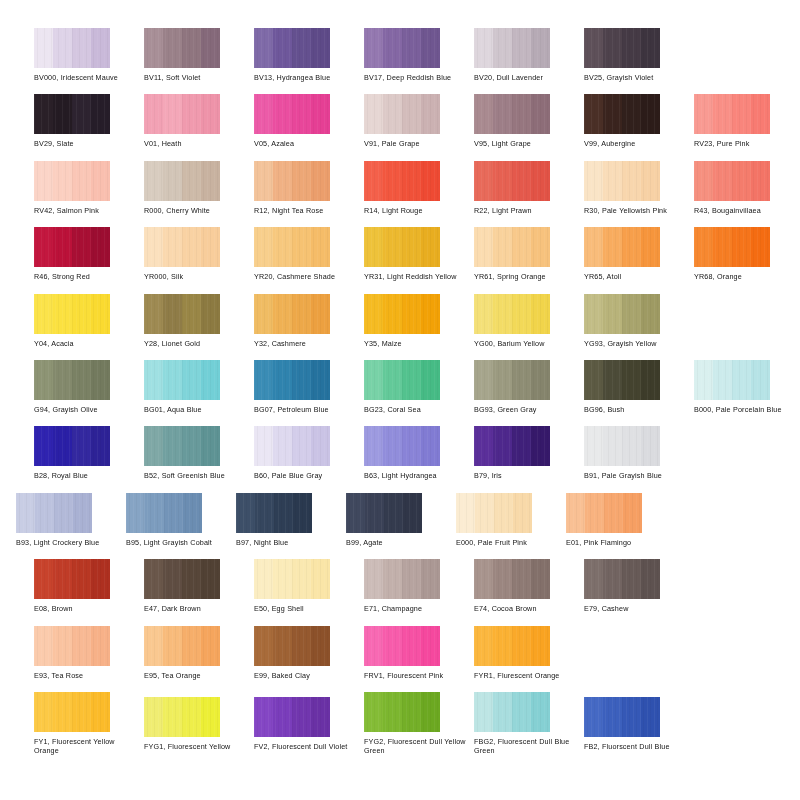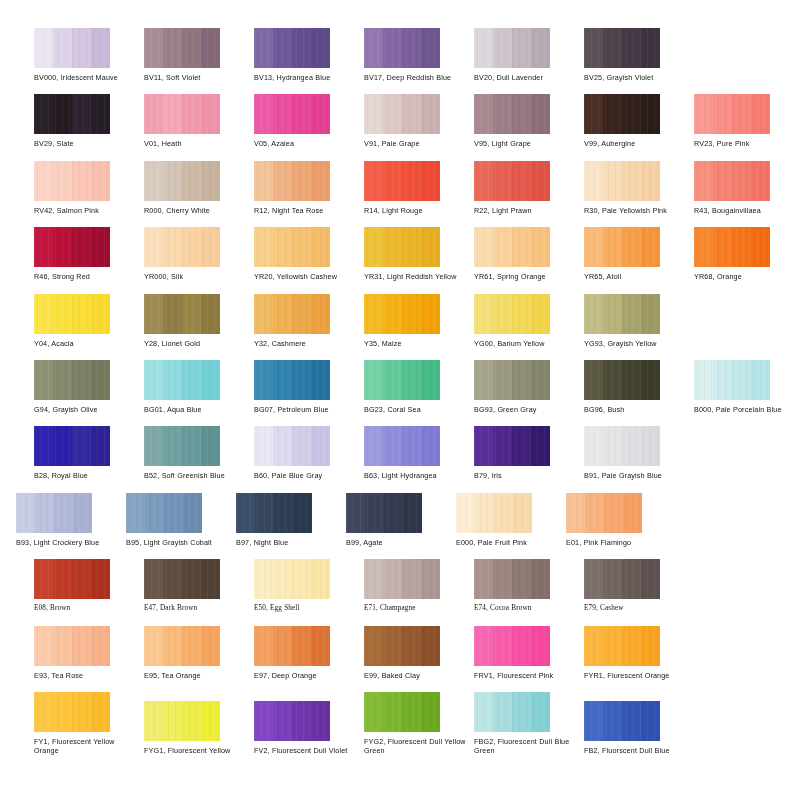--- a/index.html
+++ b/index.html
@@ -25,21 +25,21 @@
     padding: 28px 0 0 0;
   }
 
   .swatch-grid {
     display: block;
   }
 
   .swatch-row {
     display: flex;
     flex-direction: row;
-    align-items: flex-end;
+    align-items: center;
     margin: 0 0 0 0;
     padding: 0;
   }
 
   .swatch-cell {
     width: 110px;
     box-sizing: border-box;
     padding: 0 6px 0 0;
     margin: 0;
   }
@@ -179,21 +179,21 @@
         <div class="swatch-cell">
           <div class="swatch-chip" style="width: 76px; height: 40px; background-image: linear-gradient(to right, rgb(195, 23, 63) 0%, rgb(195, 23, 63) 25%, rgb(187, 17, 57) 25%, rgb(187, 17, 57) 50%, rgb(168, 15, 52) 50%, rgb(168, 15, 52) 75%, rgb(156, 13, 49) 75%, rgb(156, 13, 49) 100%);"></div>
           <div class="swatch-label">R46, Strong Red</div>
         </div>
         <div class="swatch-cell">
           <div class="swatch-chip" style="width: 76px; height: 40px; background-image: linear-gradient(to right, rgb(251, 224, 189) 0%, rgb(251, 224, 189) 25%, rgb(250, 216, 174) 25%, rgb(250, 216, 174) 50%, rgb(249, 210, 163) 50%, rgb(249, 210, 163) 75%, rgb(248, 205, 155) 75%, rgb(248, 205, 155) 100%);"></div>
           <div class="swatch-label">YR000, Silk</div>
         </div>
         <div class="swatch-cell">
           <div class="swatch-chip" style="width: 76px; height: 40px; background-image: linear-gradient(to right, rgb(248, 207, 140) 0%, rgb(248, 207, 140) 25%, rgb(247, 200, 126) 25%, rgb(247, 200, 126) 50%, rgb(246, 194, 114) 50%, rgb(246, 194, 114) 75%, rgb(245, 188, 104) 75%, rgb(245, 188, 104) 100%);"></div>
-          <div class="swatch-label">YR20, Yellowish Cashew</div>
+          <div class="swatch-label">YR20, Cashmere Shade</div>
         </div>
         <div class="swatch-cell">
           <div class="swatch-chip" style="width: 76px; height: 40px; background-image: linear-gradient(to right, rgb(238, 194, 58) 0%, rgb(238, 194, 58) 25%, rgb(236, 185, 47) 25%, rgb(236, 185, 47) 50%, rgb(234, 180, 40) 50%, rgb(234, 180, 40) 75%, rgb(232, 173, 32) 75%, rgb(232, 173, 32) 100%);"></div>
           <div class="swatch-label">YR31, Light Reddish Yellow</div>
         </div>
         <div class="swatch-cell">
           <div class="swatch-chip" style="width: 76px; height: 40px; background-image: linear-gradient(to right, rgb(251, 220, 176) 0%, rgb(251, 220, 176) 25%, rgb(249, 210, 156) 25%, rgb(249, 210, 156) 50%, rgb(248, 201, 139) 50%, rgb(248, 201, 139) 75%, rgb(247, 194, 125) 75%, rgb(247, 194, 125) 100%);"></div>
           <div class="swatch-label">YR61, Spring Orange</div>
         </div>
         <div class="swatch-cell">
@@ -308,21 +308,21 @@
         <div class="swatch-cell">
           <div class="swatch-chip" style="width: 76px; height: 40px; background-image: linear-gradient(to right, rgb(251, 236, 210) 0%, rgb(251, 236, 210) 25%, rgb(250, 229, 194) 25%, rgb(250, 229, 194) 50%, rgb(249, 223, 180) 50%, rgb(249, 223, 180) 75%, rgb(248, 217, 169) 75%, rgb(248, 217, 169) 100%);"></div>
           <div class="swatch-label">E000, Pale Fruit Pink</div>
         </div>
         <div class="swatch-cell">
           <div class="swatch-chip" style="width: 76px; height: 40px; background-image: linear-gradient(to right, rgb(249, 192, 148) 0%, rgb(249, 192, 148) 25%, rgb(248, 178, 127) 25%, rgb(248, 178, 127) 50%, rgb(247, 167, 111) 50%, rgb(247, 167, 111) 75%, rgb(246, 159, 99) 75%, rgb(246, 159, 99) 100%);"></div>
           <div class="swatch-label">E01, Pink Flamingo</div>
         </div>
         <div class="swatch-cell empty"></div>
       </div>
-      <div class="swatch-row" style="margin-left: 34px; margin-bottom: 12px; font-family: Liberation Serif, serif;">
+      <div class="swatch-row" style="margin-left: 34px; margin-bottom: 12px;">
         <div class="swatch-cell">
           <div class="swatch-chip" style="width: 76px; height: 40px; background-image: linear-gradient(to right, rgb(200, 67, 44) 0%, rgb(200, 67, 44) 25%, rgb(192, 60, 40) 25%, rgb(192, 60, 40) 50%, rgb(184, 55, 35) 50%, rgb(184, 55, 35) 75%, rgb(174, 48, 32) 75%, rgb(174, 48, 32) 100%);"></div>
           <div class="swatch-label">E08, Brown</div>
         </div>
         <div class="swatch-cell">
           <div class="swatch-chip" style="width: 76px; height: 40px; background-image: linear-gradient(to right, rgb(106, 87, 74) 0%, rgb(106, 87, 74) 25%, rgb(95, 77, 66) 25%, rgb(95, 77, 66) 50%, rgb(87, 70, 57) 50%, rgb(87, 70, 57) 75%, rgb(81, 65, 52) 75%, rgb(81, 65, 52) 100%);"></div>
           <div class="swatch-label">E47, Dark Brown</div>
         </div>
         <div class="swatch-cell">
           <div class="swatch-chip" style="width: 76px; height: 40px; background-image: linear-gradient(to right, rgb(251, 237, 194) 0%, rgb(251, 237, 194) 25%, rgb(251, 235, 185) 25%, rgb(251, 235, 185) 50%, rgb(250, 232, 176) 50%, rgb(250, 232, 176) 75%, rgb(250, 229, 167) 75%, rgb(250, 229, 167) 100%);"></div>
@@ -345,24 +345,20 @@
       <div class="swatch-row" style="margin-left: 34px; margin-bottom: 12px;">
         <div class="swatch-cell">
           <div class="swatch-chip" style="width: 76px; height: 40px; background-image: linear-gradient(to right, rgb(251, 203, 172) 0%, rgb(251, 203, 172) 25%, rgb(250, 195, 160) 25%, rgb(250, 195, 160) 50%, rgb(248, 185, 148) 50%, rgb(248, 185, 148) 75%, rgb(247, 177, 136) 75%, rgb(247, 177, 136) 100%);"></div>
           <div class="swatch-label">E93, Tea Rose</div>
         </div>
         <div class="swatch-cell">
           <div class="swatch-chip" style="width: 76px; height: 40px; background-image: linear-gradient(to right, rgb(250, 200, 144) 0%, rgb(250, 200, 144) 25%, rgb(248, 187, 123) 25%, rgb(248, 187, 123) 50%, rgb(246, 174, 106) 50%, rgb(246, 174, 106) 75%, rgb(245, 165, 93) 75%, rgb(245, 165, 93) 100%);"></div>
           <div class="swatch-label">E95, Tea Orange</div>
         </div>
         <div class="swatch-cell">
-          <div class="swatch-chip" style="width: 76px; height: 40px; background-image: linear-gradient(to right, rgb(243, 160, 97) 0%, rgb(243, 160, 97) 25%, rgb(239, 147, 83) 25%, rgb(239, 147, 83) 50%, rgb(228, 129, 63) 50%, rgb(228, 129, 63) 75%, rgb(220, 115, 52) 75%, rgb(220, 115, 52) 100%);"></div>
-          <div class="swatch-label">E97, Deep Orange</div>
-        </div>
-        <div class="swatch-cell">
           <div class="swatch-chip" style="width: 76px; height: 40px; background-image: linear-gradient(to right, rgb(168, 107, 58) 0%, rgb(168, 107, 58) 25%, rgb(158, 98, 52) 25%, rgb(158, 98, 52) 50%, rgb(149, 89, 47) 50%, rgb(149, 89, 47) 75%, rgb(140, 81, 42) 75%, rgb(140, 81, 42) 100%);"></div>
           <div class="swatch-label">E99, Baked Clay</div>
         </div>
         <div class="swatch-cell">
           <div class="swatch-chip" style="width: 76px; height: 40px; background-image: linear-gradient(to right, rgb(248, 105, 179) 0%, rgb(248, 105, 179) 25%, rgb(247, 92, 171) 25%, rgb(247, 92, 171) 50%, rgb(246, 81, 164) 50%, rgb(246, 81, 164) 75%, rgb(245, 72, 158) 75%, rgb(245, 72, 158) 100%);"></div>
           <div class="swatch-label">FRV1, Flourescent Pink</div>
         </div>
         <div class="swatch-cell">
           <div class="swatch-chip" style="width: 76px; height: 40px; background-image: linear-gradient(to right, rgb(251, 183, 63) 0%, rgb(251, 183, 63) 25%, rgb(251, 177, 51) 25%, rgb(251, 177, 51) 50%, rgb(250, 169, 42) 50%, rgb(250, 169, 42) 75%, rgb(249, 163, 33) 75%, rgb(249, 163, 33) 100%);"></div>
           <div class="swatch-label">FYR1, Flurescent Orange</div>

